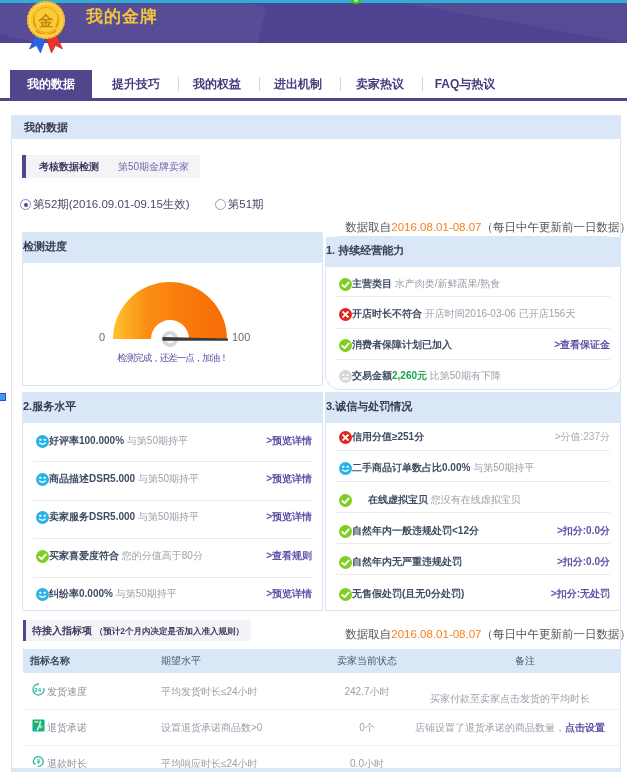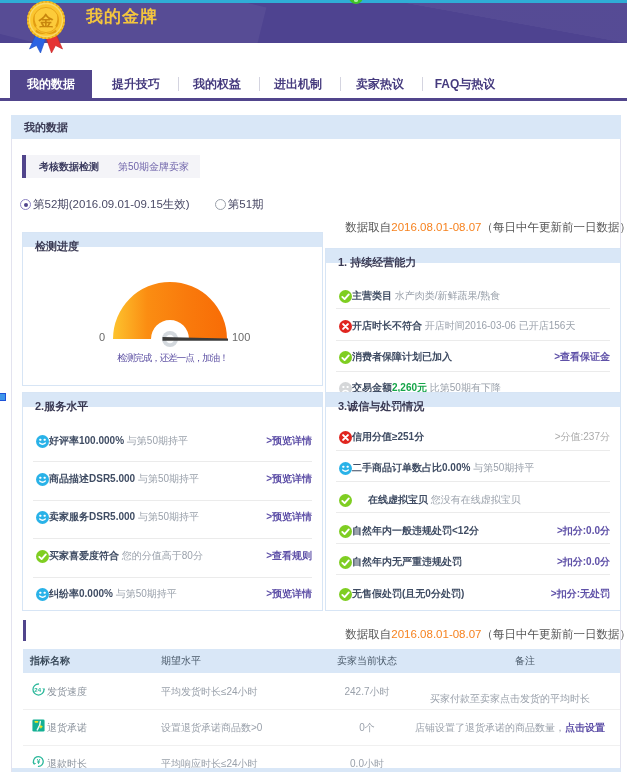--- a/index.html
+++ b/index.html
@@ -38,21 +38,21 @@
 #radiorow { left:20px; top:197px; height:14px; font-size:11.5px; color:#4a4a66; }
 .radio { display:inline-block; width:11px; height:11px; border-radius:50%; border:1px solid #8b82c2; vertical-align:-2px; margin-right:2px; position:relative; background:#fff; }
 .radio.sel::after { content:""; position:absolute; left:2.5px; top:2.5px; width:4px; height:4px; border-radius:50%; background:#51458c; }
 .radio.un { border-color:#9aa0aa; }
 
 .dataline { position:absolute; font-size:11.5px; color:#555; }
 .dataline b { color:#f6821f; font-weight:normal; }
 
 
 .panel { position:absolute; border:1px solid #d7e5f5; background:#fff; }
-.phead2 { height:14px; background:#d9e7f7; color:#3a3a54; font-size:11px; font-weight:bold; line-height:27.5px; padding-left:12px; }
+.phead2 { height:30px; background:#d9e7f7; color:#3a3a54; font-size:11px; font-weight:bold; line-height:27.5px; }
 .rowline { position:absolute; left:10px; right:10px; height:1px; background:#ebebeb; }
 .ric { position:absolute; left:13px; }
 .rt { position:absolute; left:26px; font-size:10px; color:#9aa1ab; white-space:nowrap; }
 .rt b { color:#3f4c63; }
 .rt .grn { color:#16a549; font-weight:bold; }
 .rlink { position:absolute; right:10px; font-size:10px; color:#5f51a8; font-weight:bold; white-space:nowrap; }
 .rlink.gray { color:#aaa; font-weight:normal; }
 
 
 #gaugecap { left:22px; top:352px; width:301px; text-align:center; font-size:9.5px; color:#5b4ea2; letter-spacing:-1px; }
@@ -146,21 +146,21 @@
         </defs>
 <path d="M18 69 A57 57 0 0 1 132 69 L94 69 A19 19 0 0 0 56 69 Z" fill="url(#gg)"></path>
 <circle cx="75" cy="69" r="8" fill="#d3d8dd"></circle>
 <circle cx="75" cy="69" r="4.2" fill="#fafbfc"></circle>
 <polygon points="67.5,67 67.5,70.8 133,70.7 133,68.4" fill="#3b3b3b"></polygon>
 </svg></div>
   <div class="abs" id="gaugecap">检测完成，还差一点，加油！</div>
   <div class="abs" style="left:99px;top:331px;font-size:11px;color:#6a6a6a;">0</div>
   <div class="abs" style="left:232px;top:331px;font-size:11px;color:#6a6a6a;">100</div>
 
-  <div class="abs panel" style="left:325px; top:248px; width:296px; height:154px;">
+  <div class="abs panel" style="left:325px; top:236px; width:296px; height:154px;border-radius:15px;">
     <div class="phead2">1. 持续经营能力</div>
     <div>
         <span class="ric" style="top:40px;"><svg width="13" height="13" viewBox="0 0 13 13">
             <circle cx="6.5" cy="6.5" r="6.5" fill="#7fce22"></circle>
             <path d="M3.3 6.9 L5.6 9.1 L9.8 4.4" stroke="#fff" stroke-width="1.9" fill="none" stroke-linecap="round" stroke-linejoin="round"></path>
           </svg></span>
         <span class="rt" style="top:40px;"><b>主营类目</b> 水产肉类/新鲜蔬果/熟食</span>
       </div>
     <div class="rowline" style="top:59px;"></div>
     <div>
@@ -298,20 +298,21 @@
         <span class="ric" style="top:194px;"><svg width="13" height="13" viewBox="0 0 13 13">
             <circle cx="6.5" cy="6.5" r="6.5" fill="#7fce22"></circle>
             <path d="M3.3 6.9 L5.6 9.1 L9.8 4.4" stroke="#fff" stroke-width="1.9" fill="none" stroke-linecap="round" stroke-linejoin="round"></path>
           </svg></span>
         <span class="rt" style="top:194px;"><b>无售假处罚(且无0分处罚)</b></span>
         <span class="rlink" style="top:194px;margin-left:36px;">&gt;扣分:无处罚</span>
       </div>
   </div>
 
   <div class="abs" id="bt-titlebar"></div>
+  <div class="abs" id="bt-title">待接入指标项 <span style="font-size:8.5px;">（预计2个月内决定是否加入准入规则）</span></div>
   <div class="abs dataline" style="top:627px; right:-4px;">数据取自<b>2016.08.01-08.07</b>（每日中午更新前一日数据）</div>
 
   <div class="abs" id="btable">
     <div class="bthead">
       <span class="c1" style="left:7px;font-weight:bold;color:#3c4c5c;">指标名称</span>
       <span class="c2">期望水平</span>
       <span class="c3">卖家当前状态</span>
       <span style="position:absolute;left:452px;width:100px;text-align:center;">备注</span>
     </div>
     <div class="btrow" style="top:24px;">

